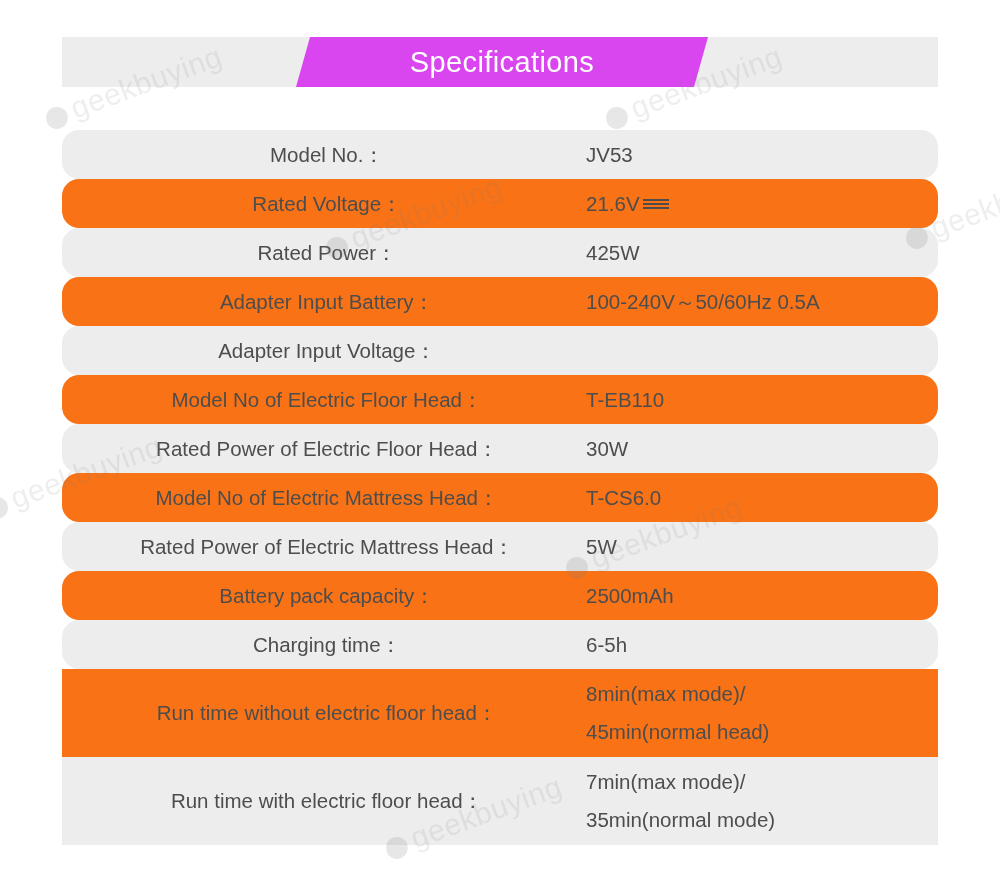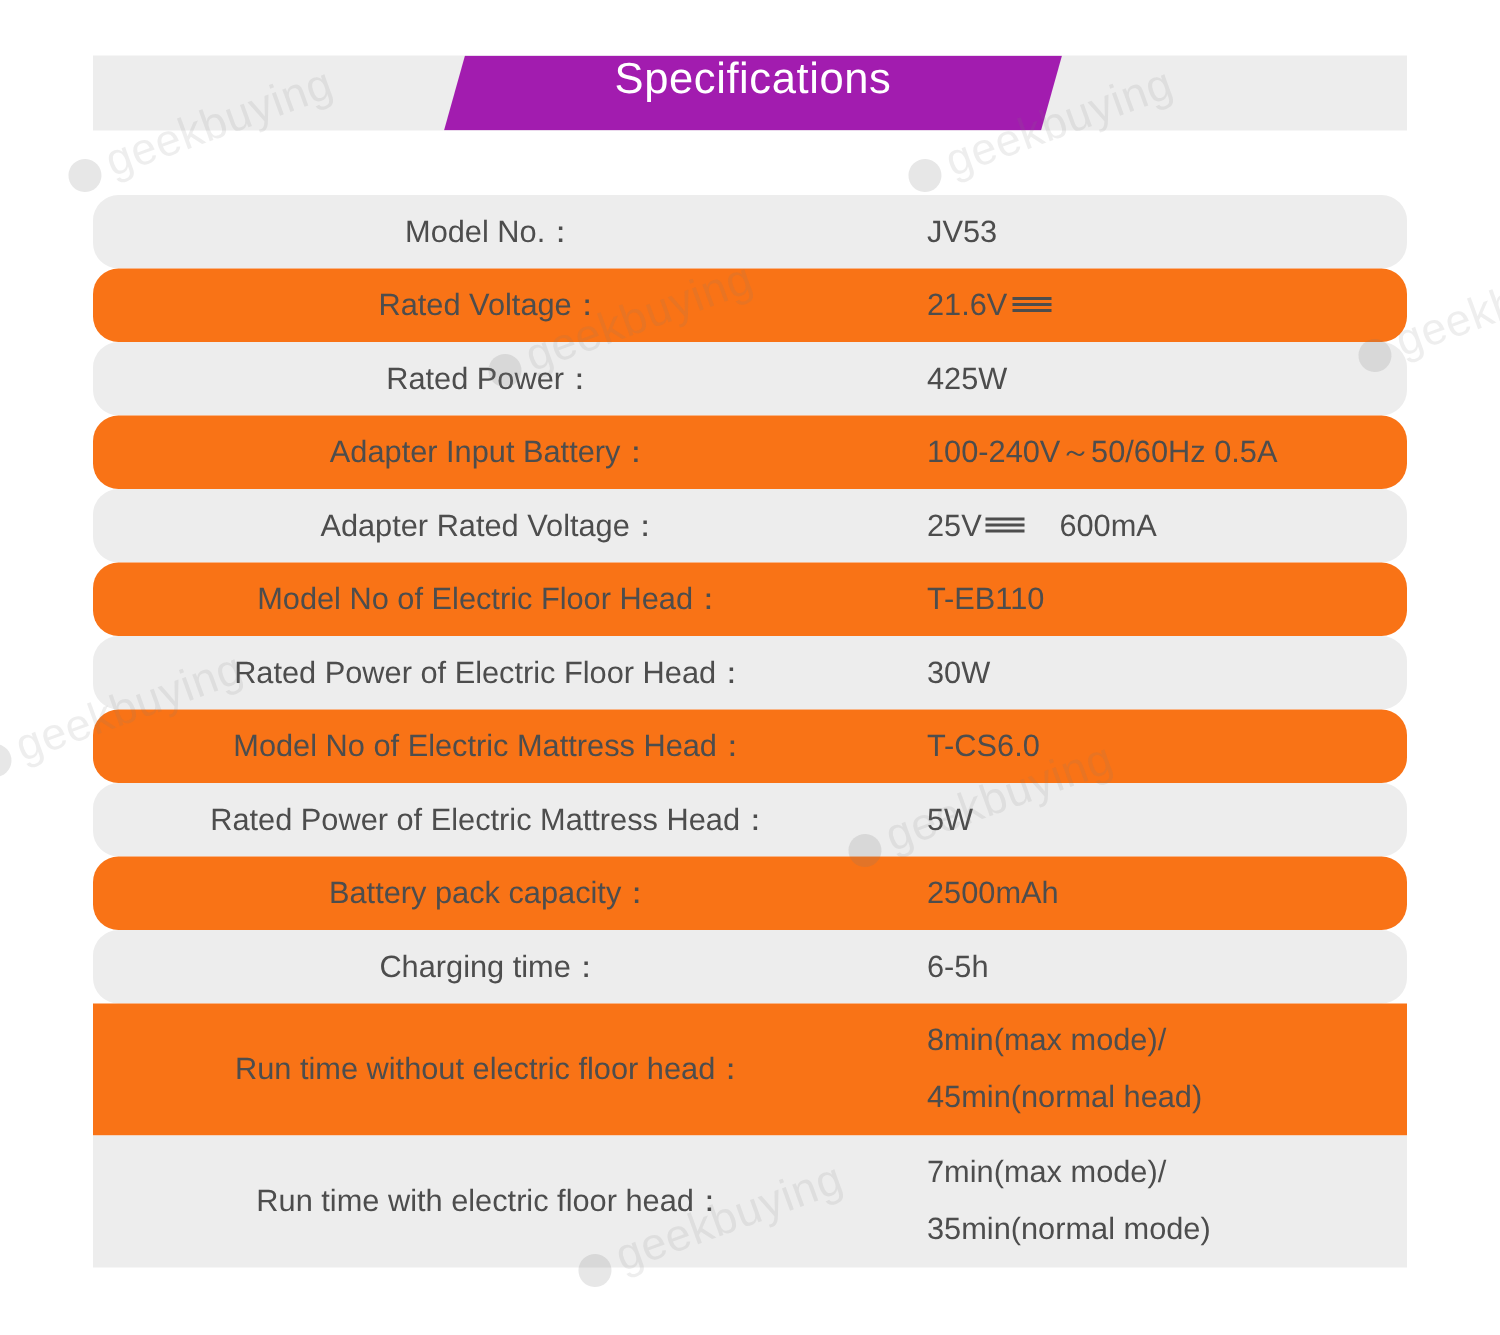--- a/index.html
+++ b/index.html
@@ -59,24 +59,25 @@
     height: 50px;
     background: #ededed;
     z-index: 2;
   }
   .header-ribbon {
     position: absolute;
     left: 296px;
     top: 37px;
     width: 412px;
     height: 50px;
-    background: #a21caf;
+    background: #d946ef;
     z-index: 3;
     clip-path: polygon(14px 0, 412px 0, 398px 50px, 0 50px);
     display: flex;
+    align-items: center;
     justify-content: center;
   }
   .header-title {
     color: #ffffff;
     font-size: 29px;
     font-weight: 400;
     letter-spacing: 0.4px;
     font-family: "Liberation Sans", sans-serif;
   }
 
@@ -108,21 +109,21 @@
   }
   .spec-value {
     flex: 1;
     box-sizing: border-box;
     padding-left: 4px;
     color: #4d4d4d;
     font-size: 20.5px;
     line-height: 1.35;
     font-family: "Liberation Sans", sans-serif;
   }
-  .spec-value .val-line { display: block; margin-left: 32px; }
+  .spec-value .val-line { display: block; }
   .spec-value .val-line + .val-line { margin-top: 10px; }
 
   .dcsym {
     display: inline-block;
     position: relative;
     width: 26px;
     height: 12px;
     vertical-align: 1px;
     margin-left: 3px;
   }
@@ -179,24 +180,21 @@
           <span class="val-line">425W</span>
         </div>
       </div>
       <div class="spec-row plain rh-1">
         <div class="spec-label">Adapter Input Battery：</div>
         <div class="spec-value">
           <span class="val-line">100-240V～50/60Hz  0.5A</span>
         </div>
       </div>
       <div class="spec-row shaded rh-1">
-        <div class="spec-label">Adapter Rated Voltage：</div>
-        <div class="spec-value">
-          <span class="val-line">25V<span class="dcsym"><i></i><i></i><i></i></span><span>&nbsp;&nbsp;&nbsp;&nbsp;600mA</span></span>
-        </div>
+        <div class="spec-label">Adapter Input Voltage：</div>
       </div>
       <div class="spec-row plain rh-1">
         <div class="spec-label">Model No of Electric Floor Head：</div>
         <div class="spec-value">
           <span class="val-line">T-EB110</span>
         </div>
       </div>
       <div class="spec-row shaded rh-1">
         <div class="spec-label">Rated Power of Electric Floor Head：</div>
         <div class="spec-value">

